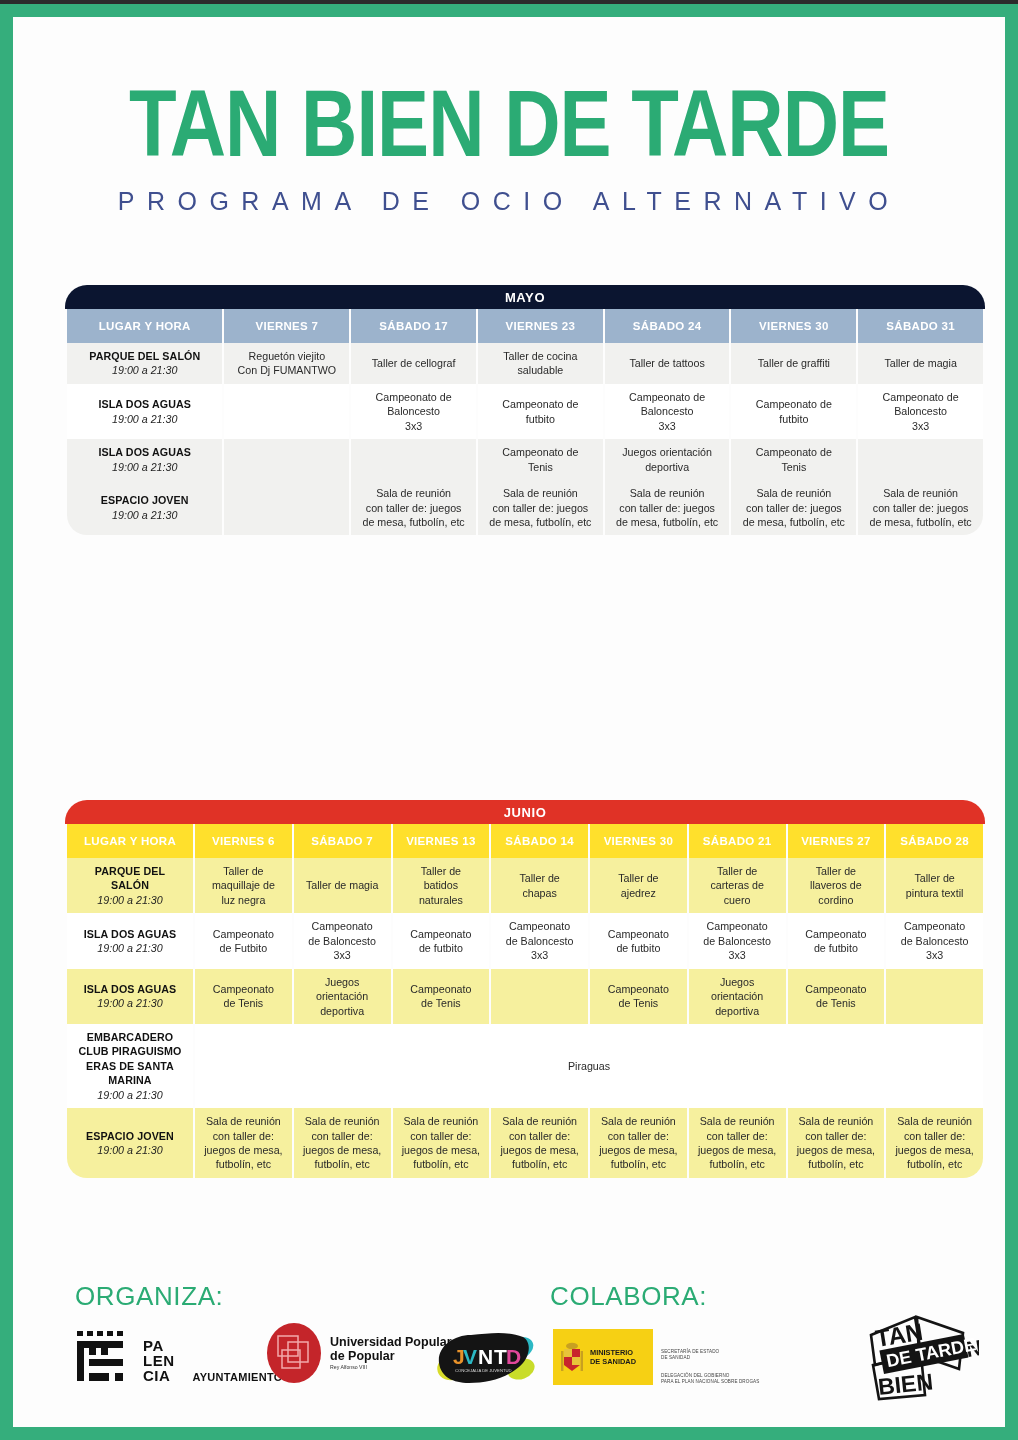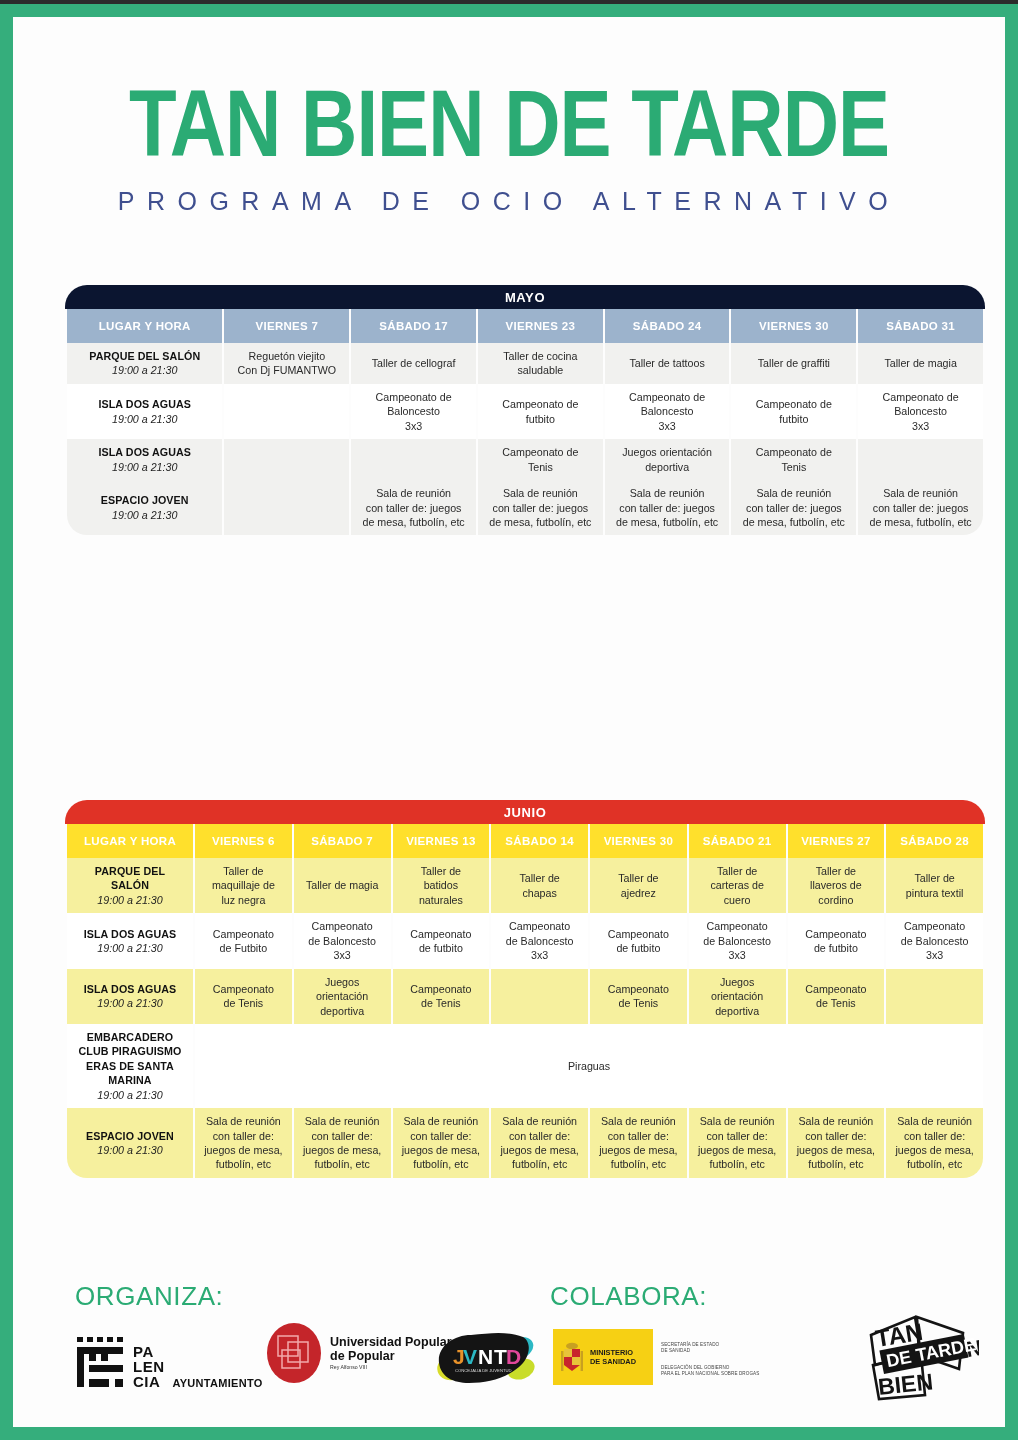--- a/index.html
+++ b/index.html
@@ -88,37 +88,37 @@
   #footer { position: absolute; left: 0; top: 1250px; width: 100%; height: 180px; }
   .foot-label {
     font-size: 26px; color: #2bab74; letter-spacing: 0.6px; font-weight: 400;
   }
   #organiza-label { position: absolute; left: 62px; top: 14px; }
   #colabora-label { position: absolute; left: 537px; top: 14px; }
 
   .logo { position: absolute; }
 
   
-  #logo-palencia { left: 62px; top: 68px; display: flex; align-items: flex-end; gap: 6px; justify-content: flex-end; }
+  #logo-palencia { left: 62px; top: 62px; display: flex; align-items: flex-end; gap: 16px; justify-content: flex-end; }
   #pal-mark { width: 52px; height: 54px; }
   #pal-words { font-size: 15px; font-weight: 700; line-height: 1.0; color: #111; }
   #pal-words .w { display: block; letter-spacing: 0.5px; }
   #pal-ayto { font-size: 11px; font-weight: 700; color: #111; letter-spacing: 0.3px; margin-left: 2px; }
 
   
   #logo-upp { left: 252px; top: 55px; display: flex; align-items: center; gap: 7px; }
   #upp-blob { width: 58px; height: 62px; position: relative; }
   #upp-text { font-size: 12.5px; font-weight: 700; color: #111; line-height: 1.15; }
   #upp-text .sm { font-size: 5.2px; font-weight: 400; color: #333; display: block; margin-top: 2px; }
 
   
   #logo-jvntd { left: 420px; top: 58px; width: 106px; height: 66px; }
 
   
-  #logo-min { left: 540px; top: 62px; display: flex; align-items: center; }
+  #logo-min { left: 540px; top: 62px; display: flex; align-items: flex-end; }
   #min-yellow {
     width: 100px; height: 56px; background: #f6d014;
     display: flex; align-items: center; gap: 5px; padding-left: 6px;
   }
   #min-crest { width: 26px; height: 34px; }
   #min-name { font-size: 7.4px; font-weight: 700; color: #1a1a1a; line-height: 1.25; }
   #min-side { padding-left: 8px; padding-top: 5px; }
   #min-side div { font-size: 4.6px; color: #444; line-height: 1.35; letter-spacing: 0.1px; }
   #min-side .gap { height: 11px; }
 

